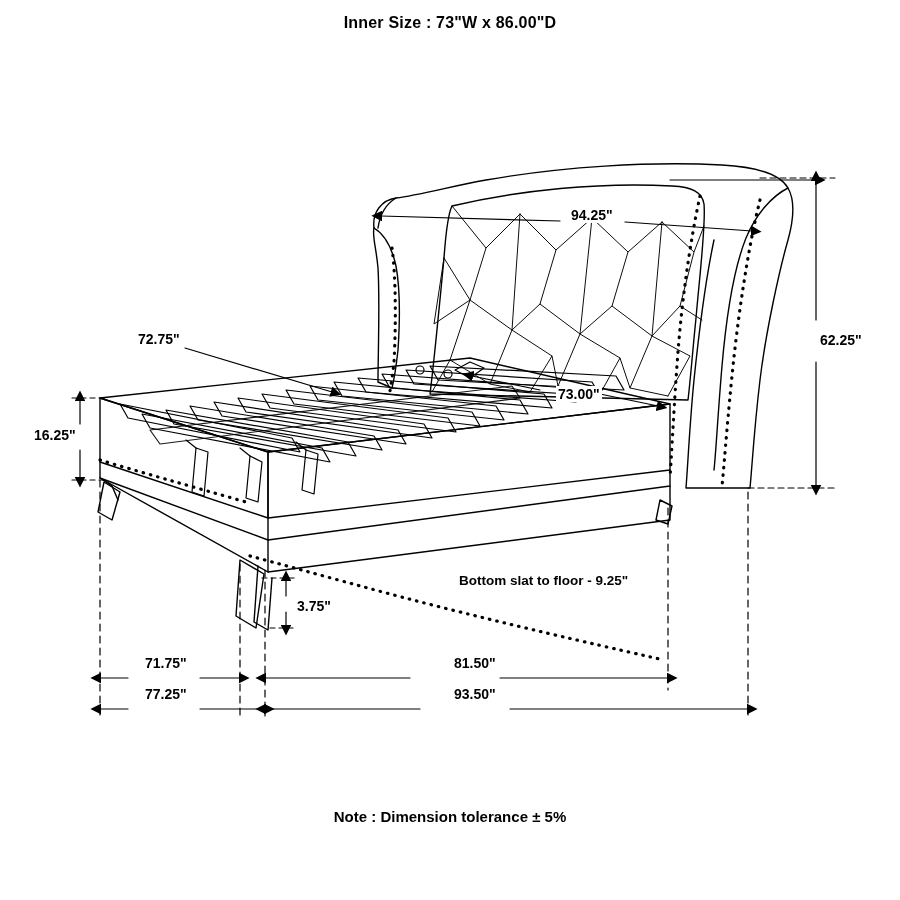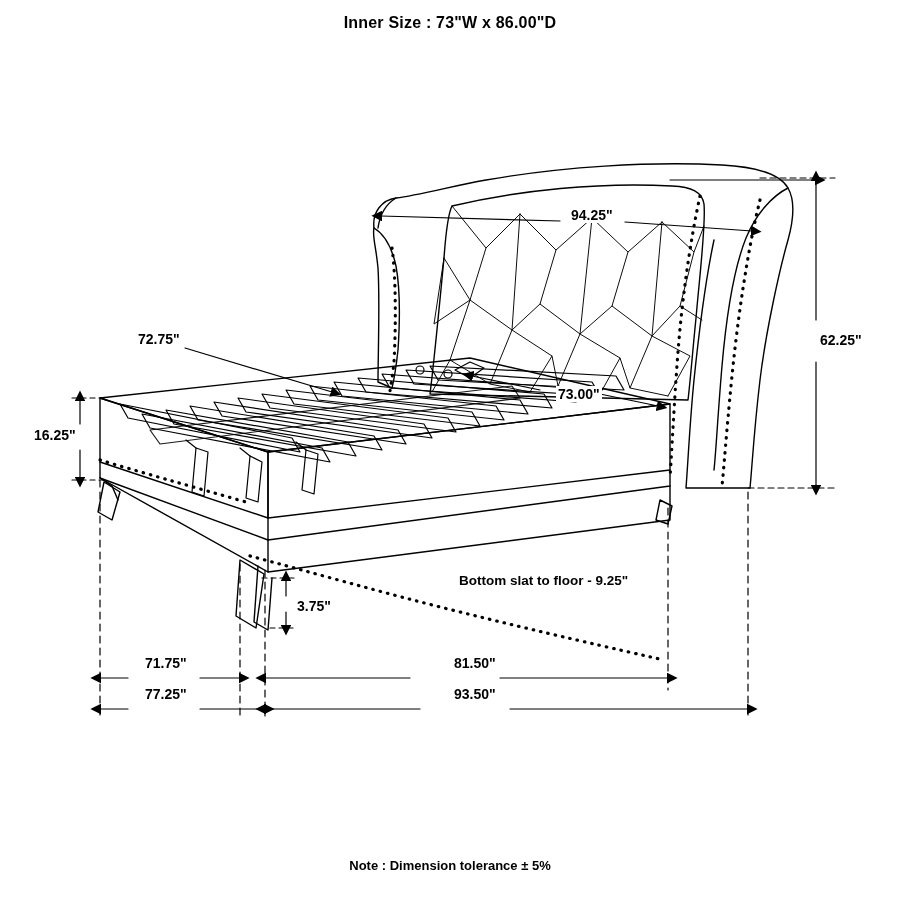--- a/index.html
+++ b/index.html
@@ -25,25 +25,25 @@
     top: 14px;
     left: 0;
     width: 900px;
     text-align: center;
     font-size: 16px;
     font-weight: bold;
     letter-spacing: 0.2px;
   }
   .note {
     position: absolute;
-    top: 858px;
+    top: 808px;
     left: 0;
     width: 900px;
     text-align: center;
-    font-size: 13px;
+    font-size: 15px;
     font-weight: bold;
   }
   .dim-label {
     position: absolute;
     font-size: 14px;
     font-weight: bold;
     white-space: nowrap;
     background: #ffffff;
     padding: 0 2px;
   }

